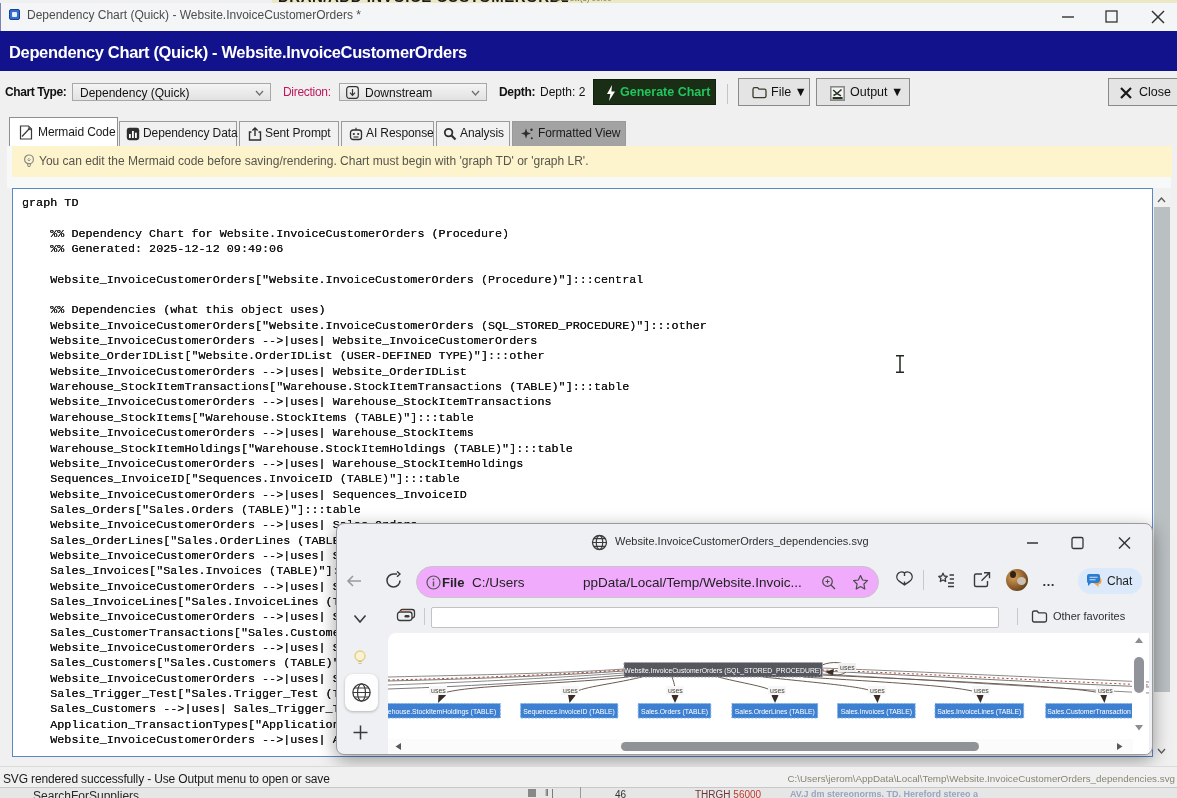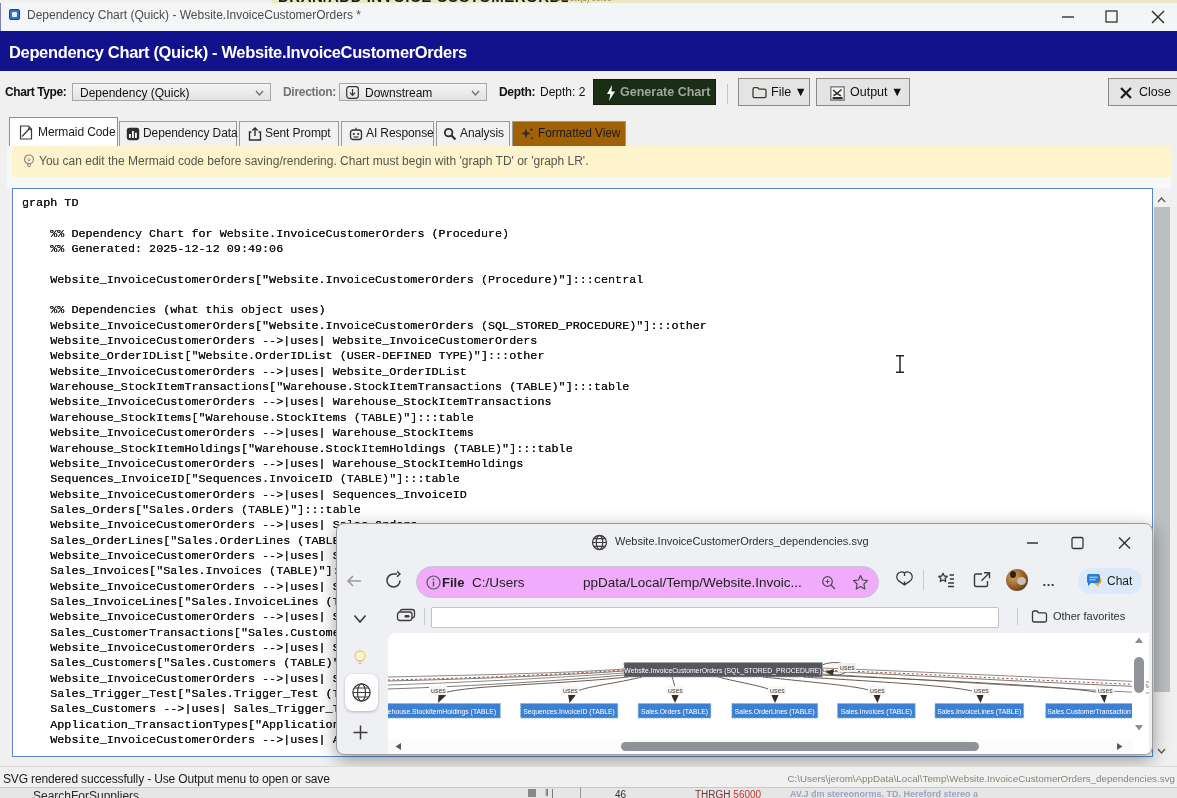--- a/index.html
+++ b/index.html
@@ -36,38 +36,38 @@
 <div class="abs" style="left:9px;top:43px;font-size:16.5px;font-weight:bold;color:#ffffff;letter-spacing:-0.35px;">Dependency Chart (Quick) - Website.InvoiceCustomerOrders</div>
 
 <div class="abs" style="left:0;top:71px;width:1177px;height:46px;background:#f0f0f0;"></div>
 <div class="abs" style="left:5px;top:85px;font-size:12px;font-weight:bold;color:#111;letter-spacing:-0.4px;">Chart Type:</div>
 <div class="abs" style="left:72px;top:83px;width:199px;height:18px;background:linear-gradient(#f4f4f4,#e2e2e2);border:1px solid #a8a8a8;">
   <div style="position:absolute;left:7px;top:2px;font-size:12px;color:#111;">Dependency (Quick)</div>
   <svg style="position:absolute;right:6px;top:5px;" width="9" height="8">
       <path d="M1 2 L4.5 6 L8 2" fill="none" stroke="#707070" stroke-width="1.3"></path>
     </svg>
 </div>
-<div class="abs" style="left:283px;top:85px;font-size:12px;font-weight:bold;color:#737373;letter-spacing:-0.3px;">Direction:</div>
+<div class="abs" style="left:283px;top:85px;font-size:12px;font-weight:normal;color:#be185d;letter-spacing:-0.3px;">Direction:</div>
 <div class="abs" style="left:339px;top:83px;width:148px;height:18px;background:linear-gradient(#f4f4f4,#e2e2e2);border:1px solid #a8a8a8;">
   <svg style="position:absolute;left:6px;top:2px;" width="13" height="13" viewBox="0 0 13 13">
     <rect x="0.7" y="0.7" width="11.6" height="11.6" rx="2.5" fill="none" stroke="#333" stroke-width="1.2"></rect>
     <path d="M6.5 3 L6.5 9 M4 6.7 L6.5 9.3 L9 6.7" fill="none" stroke="#333" stroke-width="1.2"></path>
   </svg>
   <div style="position:absolute;left:25px;top:2px;font-size:12px;color:#111;">Downstream</div>
   <svg style="position:absolute;right:6px;top:5px;" width="9" height="8">
       <path d="M1 2 L4.5 6 L8 2" fill="none" stroke="#707070" stroke-width="1.3"></path>
     </svg>
 </div>
 <div class="abs" style="left:499px;top:85px;font-size:12px;font-weight:bold;color:#111;letter-spacing:-0.3px;">Depth:</div>
 <div class="abs" style="left:540px;top:85px;font-size:12px;color:#111;">Depth: 2</div>
 <div class="abs" style="left:593px;top:79px;width:123px;height:26px;background:#192e15;border:1px solid #101f0e;">
   <svg style="position:absolute;left:11px;top:5px;" width="12" height="16" viewBox="0 0 12 16">
     <path d="M7 0 L2 9 L5.4 9 L4 16 L10 6.4 L6.4 6.4 Z" fill="#fff"></path>
   </svg>
-  <div style="position:absolute;left:26px;top:5px;font-size:12.5px;font-weight:bold;color:#a3a3a3;">Generate Chart</div>
+  <div style="position:absolute;left:26px;top:5px;font-size:12.5px;font-weight:bold;color:#22c55e;">Generate Chart</div>
 </div>
 <div class="abs" style="left:727px;top:84px;width:1px;height:20px;background:#c4c4c4;"></div>
 <div class="abs" style="left:738px;top:78px;width:72px;height:28px;background:#e4e4e4;border:1px solid #8a8a8a;">
   <svg style="position:absolute;left:13px;top:7px;" width="15" height="13" viewBox="0 0 15 13">
     <path d="M1 3.4 Q1 1.6 2.6 1.6 L5.6 1.6 L7 3.2 L12.6 3.2 Q14 3.2 14 4.8 L14 10 Q14 11.6 12.4 11.6 L2.6 11.6 Q1 11.6 1 10 Z" fill="none" stroke="#3a3a2a" stroke-width="1.3"></path>
   </svg>
   <div style="position:absolute;left:32px;top:6px;font-size:12.5px;color:#111;">File ▼</div>
 </div>
 <div class="abs" style="left:816px;top:78px;width:94px;height:28px;background:#e4e4e4;border:1px solid #8a8a8a;">
   <svg style="position:absolute;left:13px;top:7px;" width="15" height="15" viewBox="0 0 15 15">
@@ -119,21 +119,21 @@
     </svg>
     <span style="position:absolute;left:24px;top:4px;">AI Response</span>
   </div>
   <div class="tab" style="position:absolute;left:436px;top:4px;width:74px;height:25px;background:#f1f1f1;border:1px solid #9a9a9a;border-bottom:none;">
     <svg style="position:absolute;left:6px;top:5px;" width="14" height="14" viewBox="0 0 14 14">
       <circle cx="5.6" cy="5.6" r="3.8" fill="none" stroke="#2e2e2e" stroke-width="1.8"></circle>
       <path d="M8.5 8.5 L12.5 12.5" stroke="#2e2e2e" stroke-width="2.2"></path>
     </svg>
     <span style="position:absolute;left:23px;top:4px;">Analysis</span>
   </div>
-  <div class="tab" style="position:absolute;left:512px;top:4px;width:114px;height:25px;background:#a16207;border:1px solid #9a9a9a;border-bottom:none;">
+  <div class="tab" style="position:absolute;left:512px;top:4px;width:114px;height:25px;background:#a3a3a3;border:1px solid #9a9a9a;border-bottom:none;">
     <svg style="position:absolute;left:7px;top:5px;" width="14" height="14" viewBox="0 0 14 14">
       <path d="M6 1.5 L7.3 5.2 L11 6.5 L7.3 7.8 L6 11.5 L4.7 7.8 L1 6.5 L4.7 5.2 Z" fill="#2e2e2e"></path>
       <circle cx="11.5" cy="2.8" r="1.2" fill="#2e2e2e"></circle>
       <circle cx="11.8" cy="11.2" r="1" fill="#2e2e2e"></circle>
     </svg>
     <span style="position:absolute;left:25px;top:4px;">Formatted View</span>
   </div>
 </div>
 
 <div class="abs" style="left:7px;top:146px;width:1164px;height:42px;background:#f7f8f8;"></div>

